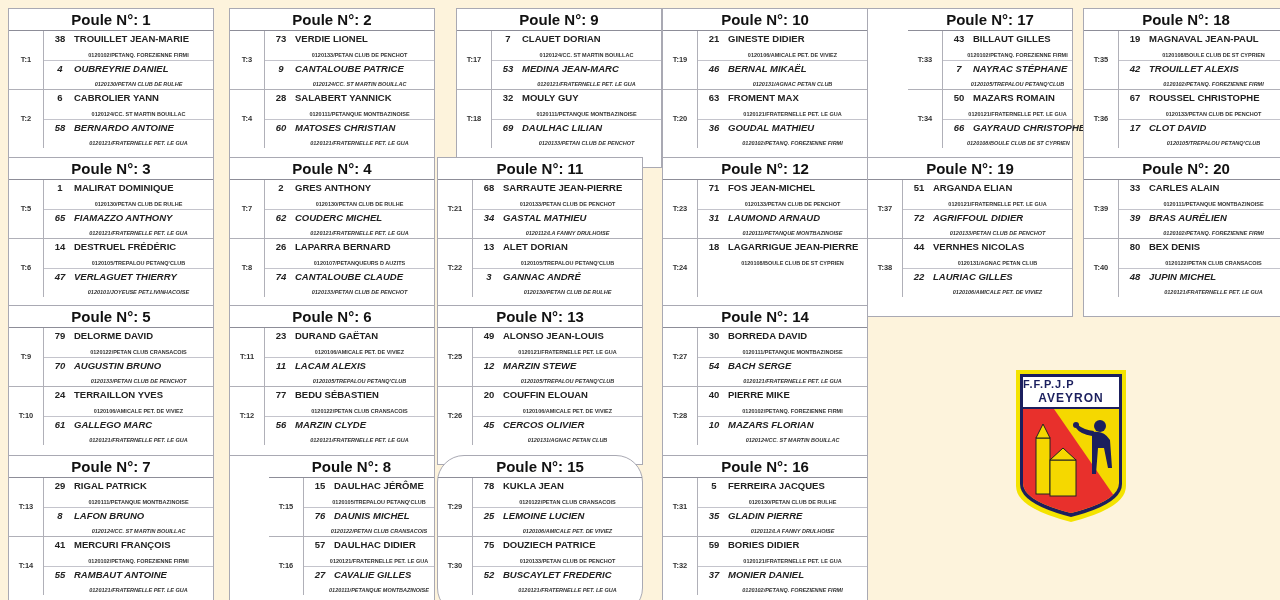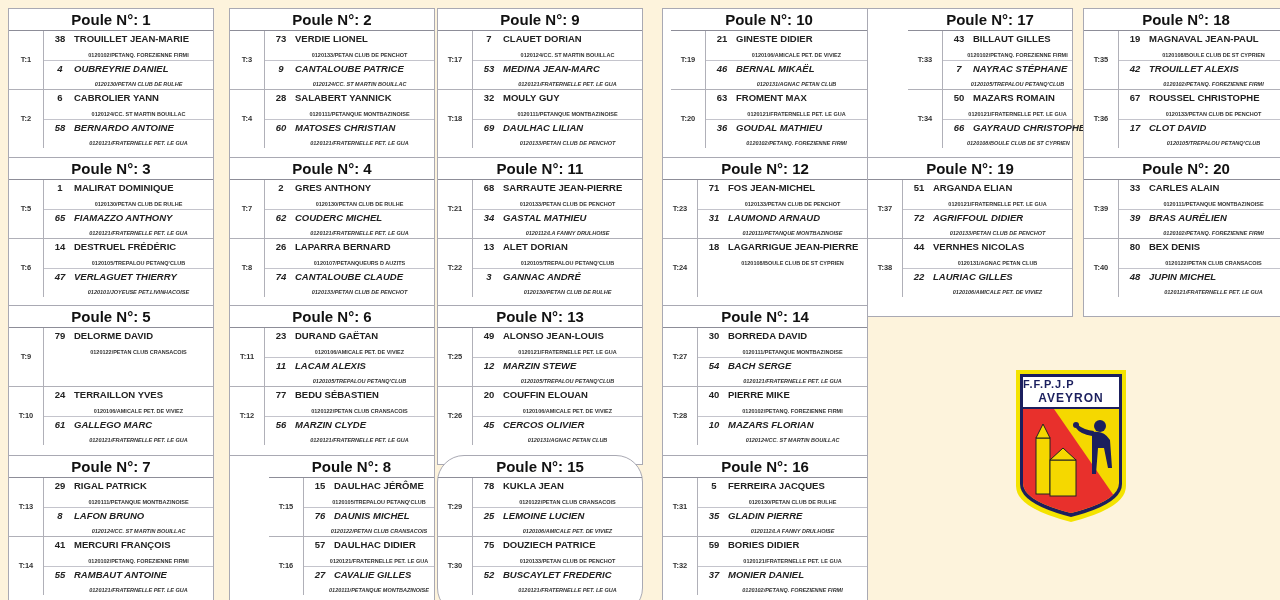--- a/index.html
+++ b/index.html
@@ -151,21 +151,21 @@
             <span class="club">0120111/PETANQUE MONTBAZINOISE</span>
           </div>
           <div class="player italic">
             <span class="num">60</span>
             <span class="name">MATOSES CHRISTIAN</span>
             <span class="club">0120121/FRATERNELLE PET. LE GUA</span>
           </div>
         </div>
       </div>
     </div>
-    <div class="card" style="left: 437px; top: 8px;">
+    <div class="card" style="left: 456px; top: 8px;">
       <div class="card-title">Poule N°: 9</div>
       <div class="match">
         <div class="table-label">T:17</div>
         <div class="players">
           <div class="player">
             <span class="num">7</span>
             <span class="name">CLAUET DORIAN</span>
             <span class="club">0120124/CC. ST MARTIN BOUILLAC</span>
           </div>
           <div class="player italic">
@@ -184,21 +184,21 @@
             <span class="club">0120111/PETANQUE MONTBAZINOISE</span>
           </div>
           <div class="player italic">
             <span class="num">69</span>
             <span class="name">DAULHAC LILIAN</span>
             <span class="club">0120133/PETAN CLUB DE PENCHOT</span>
           </div>
         </div>
       </div>
     </div>
-    <div class="card" style="left: 662px; top: 8px; padding-left: 8px;">
+    <div class="card" style="left: 662px; top: 8px;">
       <div class="card-title">Poule N°: 10</div>
       <div class="match">
         <div class="table-label">T:19</div>
         <div class="players">
           <div class="player">
             <span class="num">21</span>
             <span class="name">GINESTE DIDIER</span>
             <span class="club">0120106/AMICALE PET. DE VIVIEZ</span>
           </div>
           <div class="player italic">
@@ -485,20 +485,25 @@
     </div>
     <div class="card" style="left: 8px; top: 305px;">
       <div class="card-title">Poule N°: 5</div>
       <div class="match">
         <div class="table-label">T:9</div>
         <div class="players">
           <div class="player">
             <span class="num">79</span>
             <span class="name">DELORME DAVID</span>
             <span class="club">0120122/PETAN CLUB CRANSACOIS</span>
+          </div>
+          <div class="player italic">
+            <span class="num">70</span>
+            <span class="name">AUGUSTIN BRUNO</span>
+            <span class="club">0120133/PETAN CLUB DE PENCHOT</span>
           </div>
         </div>
       </div>
       <div class="match">
         <div class="table-label">T:10</div>
         <div class="players">
           <div class="player">
             <span class="num">24</span>
             <span class="name">TERRAILLON YVES</span>
             <span class="club">0120106/AMICALE PET. DE VIVIEZ</span>

